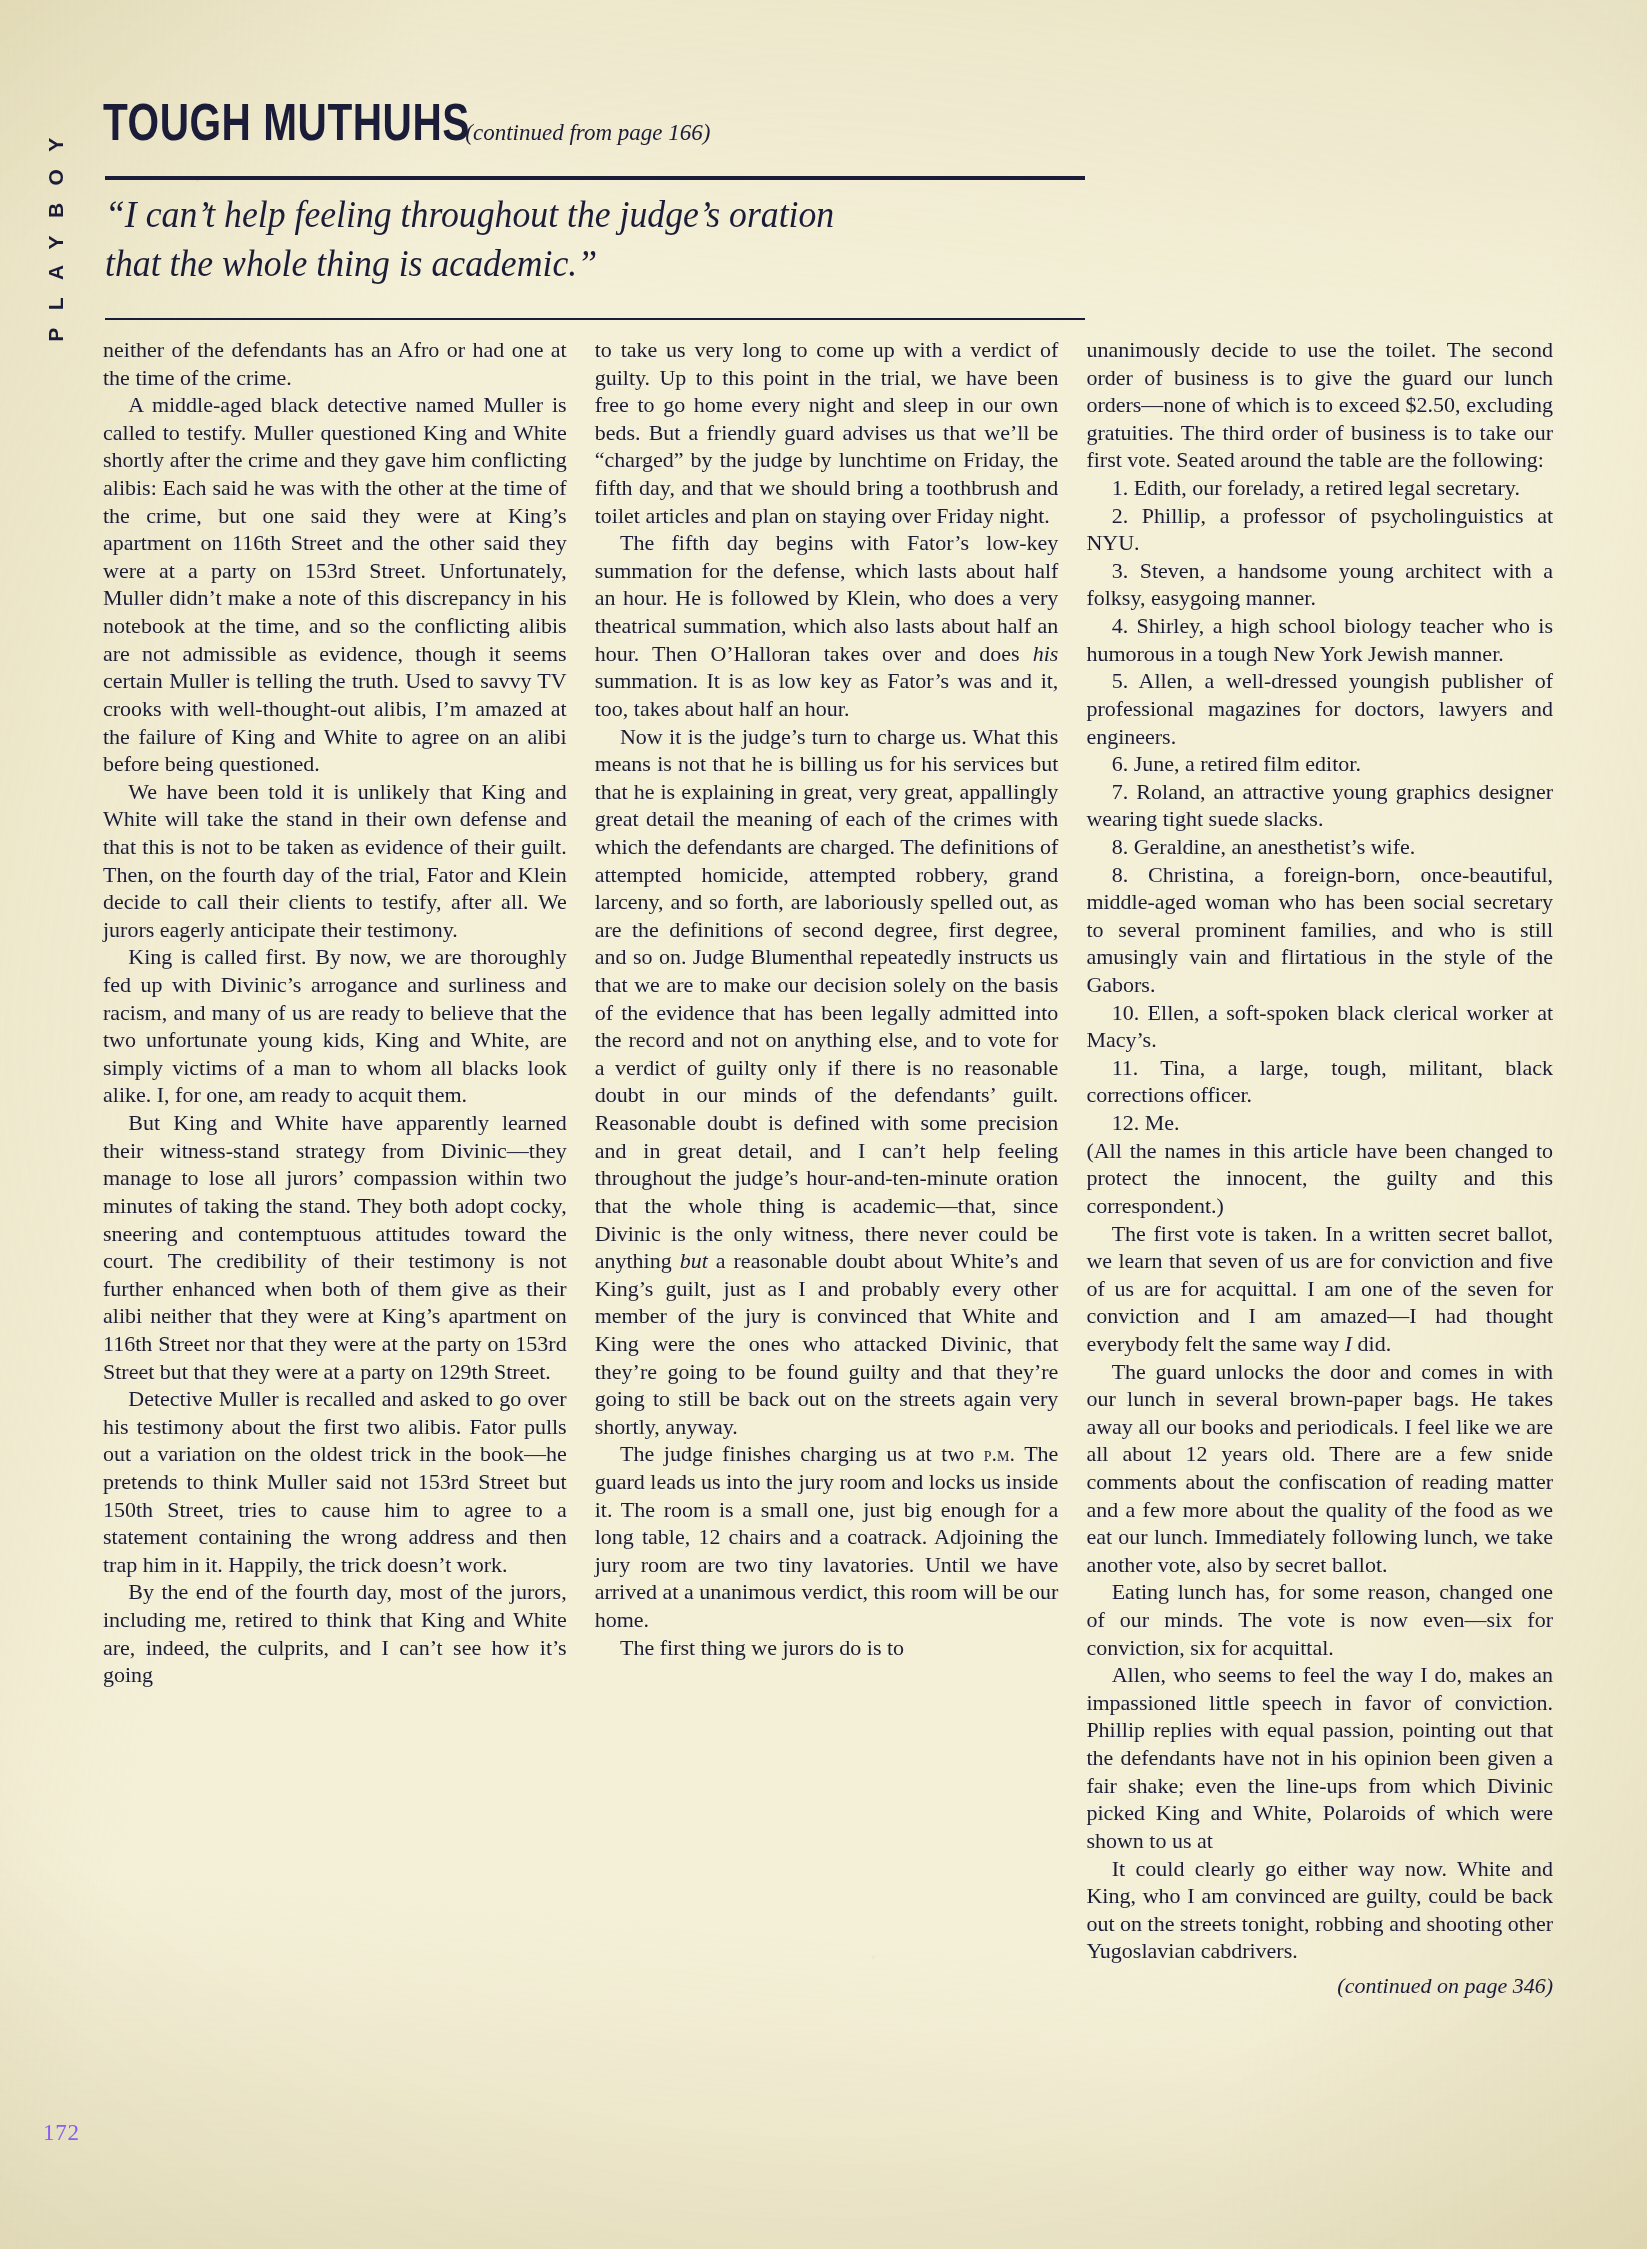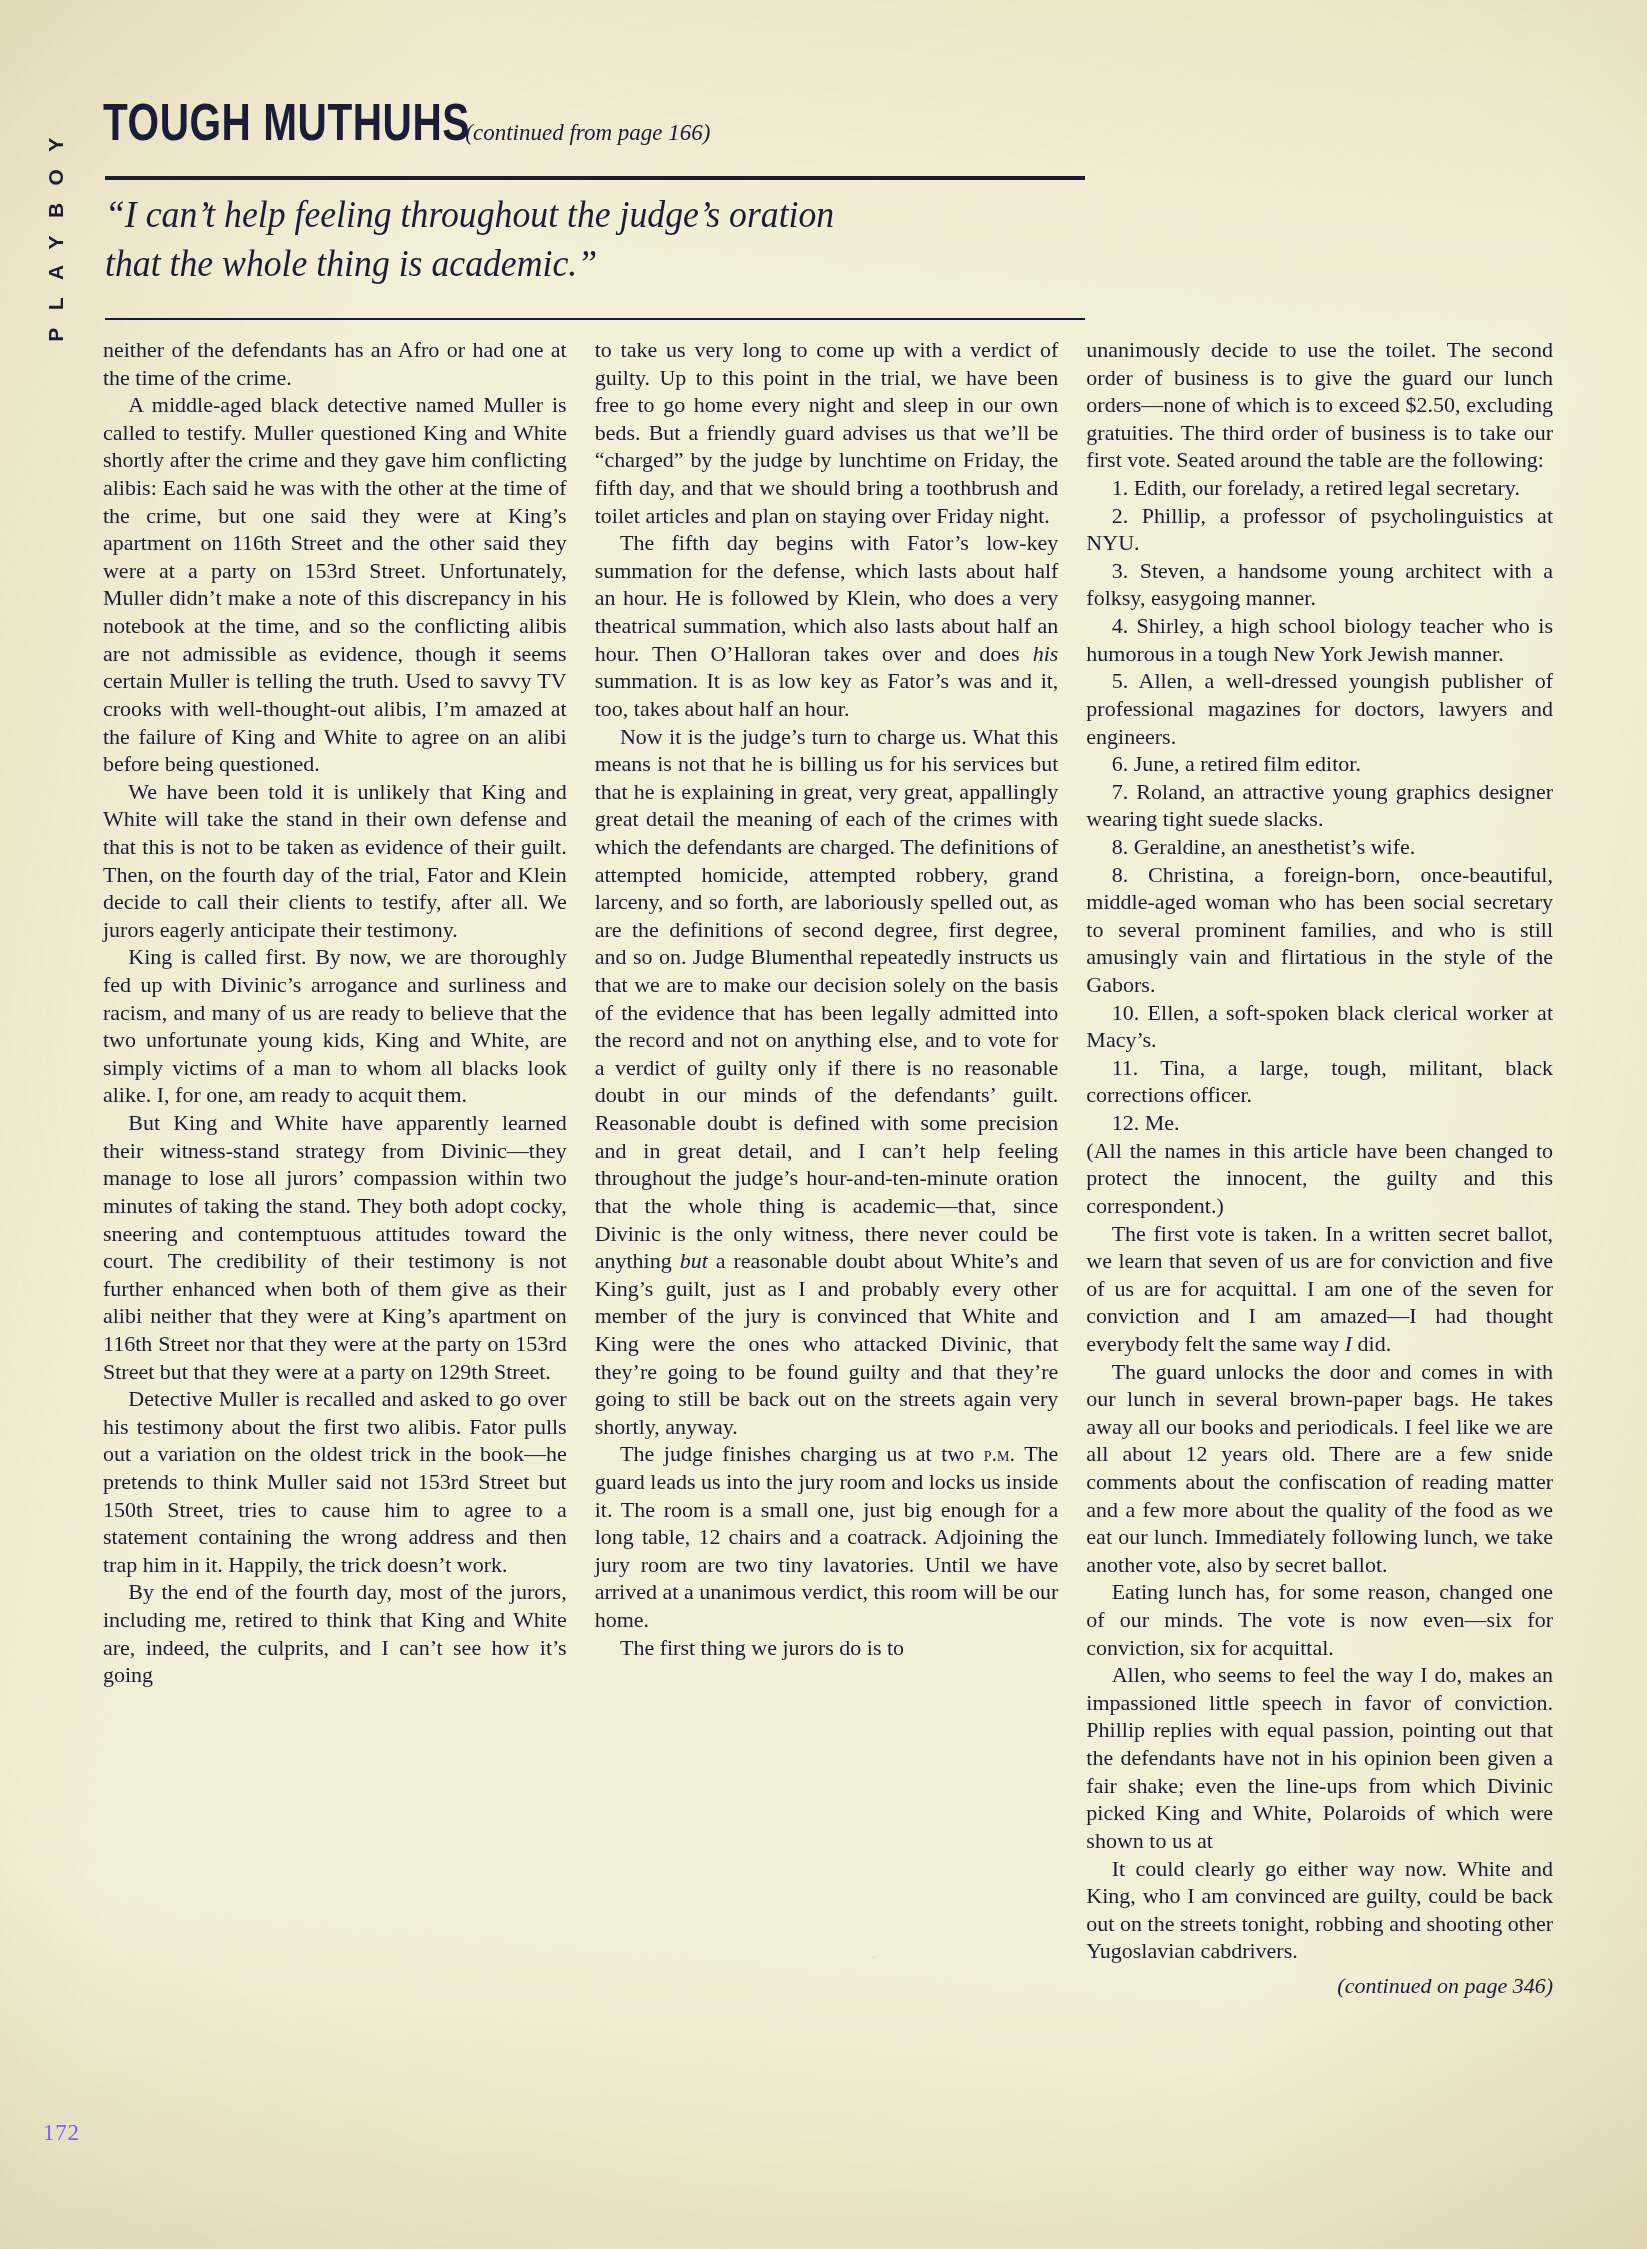--- a/index.html
+++ b/index.html
@@ -128,21 +128,20 @@
   .pullquote .pq-line { display: block; white-space: nowrap; }
 
   
   .columns {
     position: absolute;
     left: 103px;
     top: 336px;
     width: 1450px;
     display: flex;
     gap: 28px;
-    justify-content: flex-end;
   }
   .col {
     width: 471px;
     font-size: 22px;
     line-height: 1.255;
     text-align: justify;
     text-justify: inter-word;
     color: #1b1c38;
     hyphens: manual;
   }

